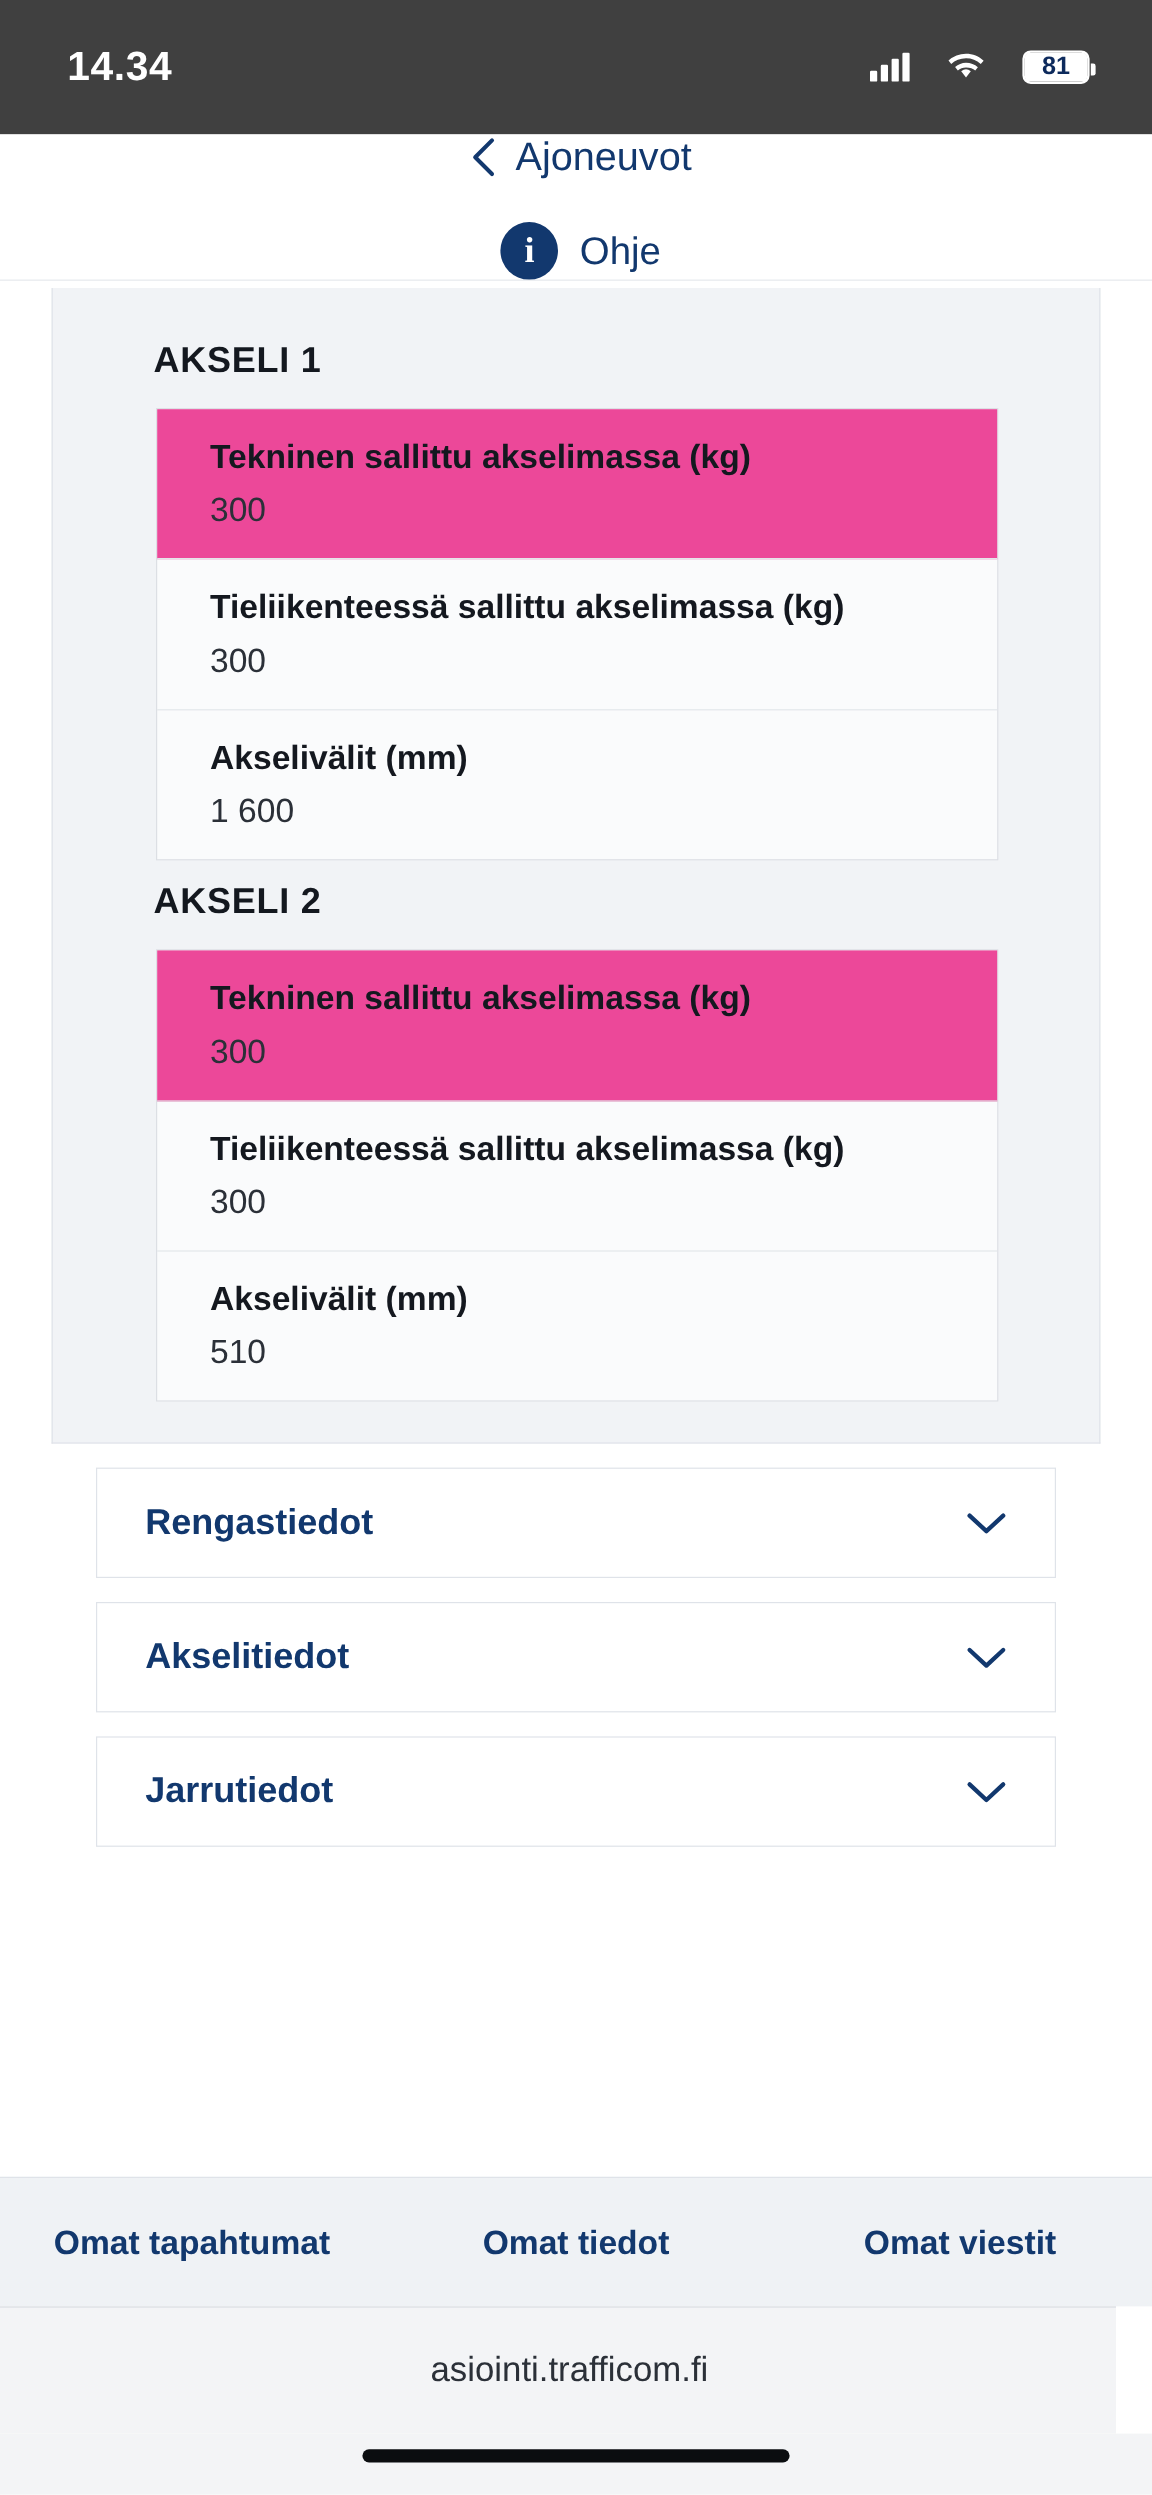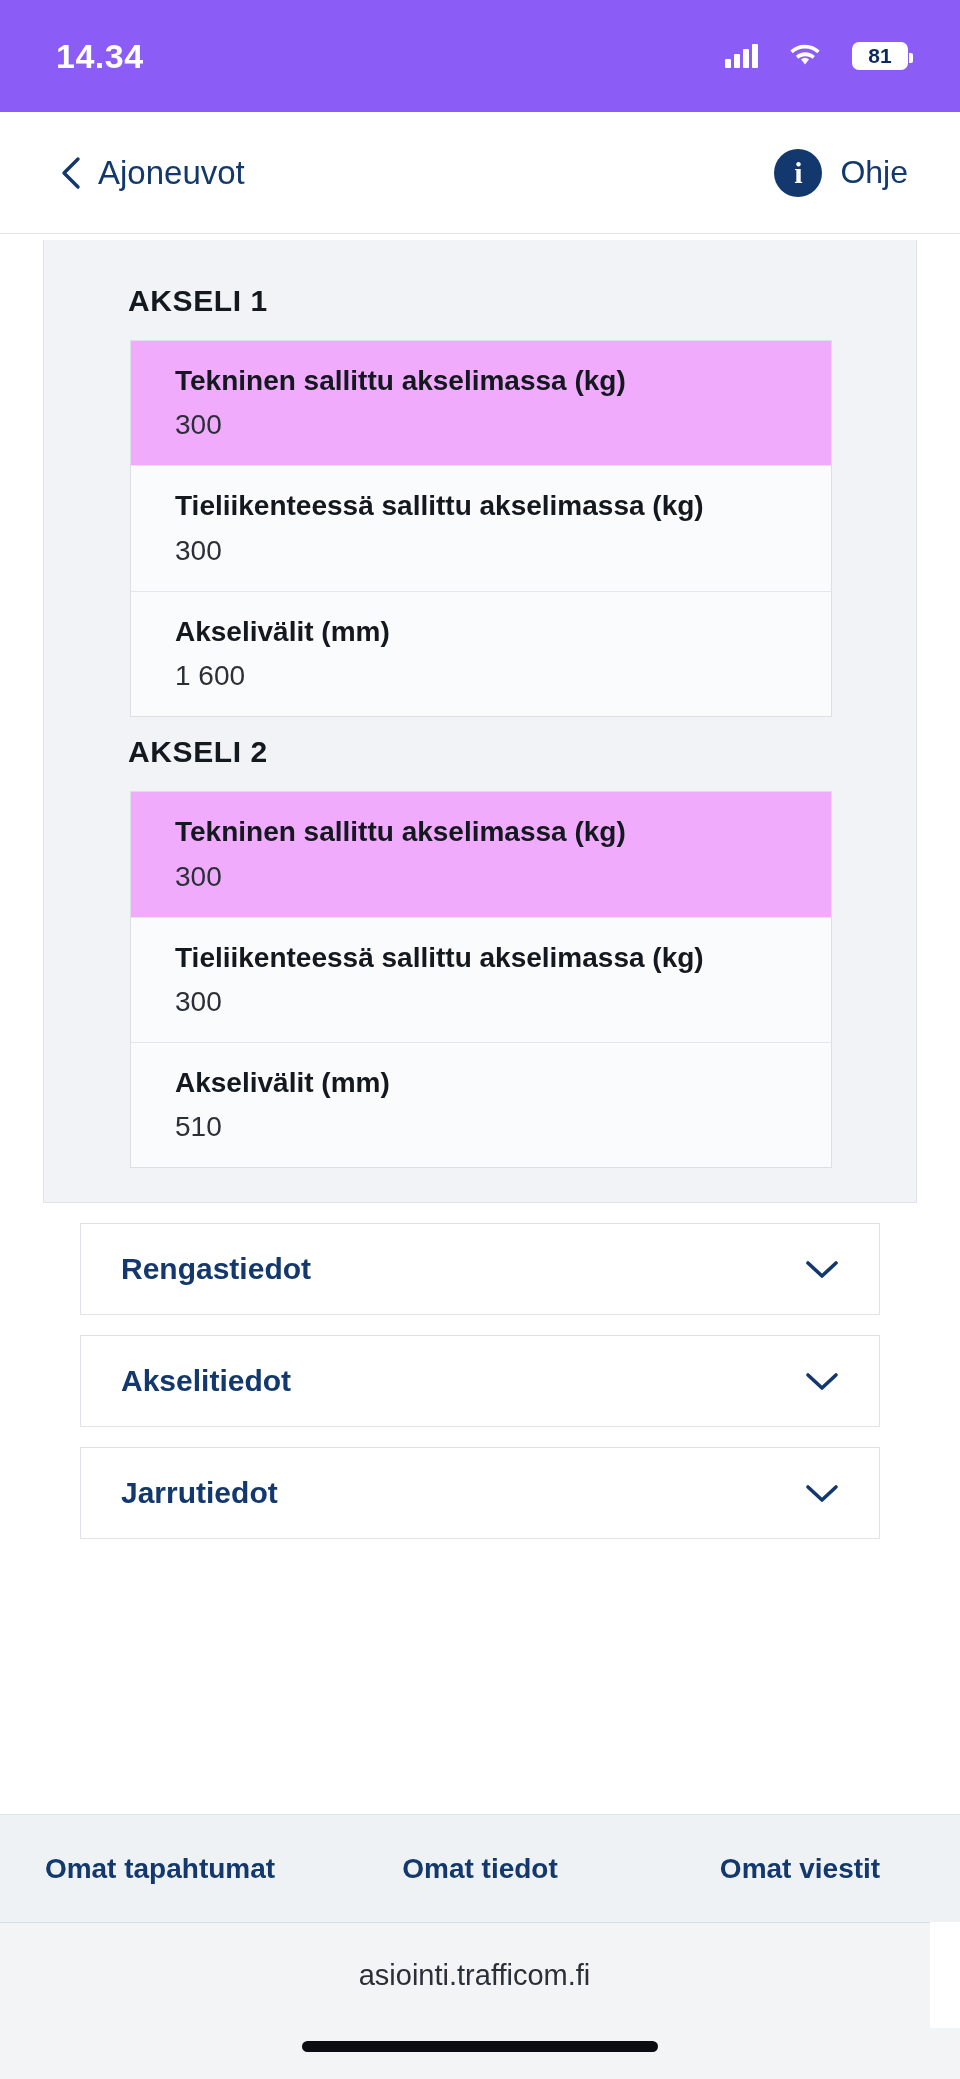--- a/index.html
+++ b/index.html
@@ -7,21 +7,21 @@
     width: 960px;
     height: 2079px;
     font-family: "Liberation Sans", sans-serif;
     background: #ffffff;
   }
   body { position: relative; overflow: hidden; }
 
   
   .status-bar {
     height: 112px;
-    background: #8b5cf6;
+    background: #404040;
     display: flex;
     align-items: center;
     justify-content: space-between;
     padding: 0 52px 0 56px;
     color: #ffffff;
   }
   .status-time {
     font-size: 34px;
     font-weight: 700;
     letter-spacing: 0.5px;
@@ -83,20 +83,21 @@
 
   
   .nav-header {
     height: 122px;
     background: #ffffff;
     display: flex;
     align-items: center;
     justify-content: space-between;
     padding: 0 52px 0 60px;
     border-bottom: 1px solid #e2e5ea;
+    flex-direction: column;
   }
   .nav-back {
     display: flex;
     align-items: center;
     gap: 16px;
     color: #12386e;
     cursor: pointer;
   }
   .chev-left {
     width: 22px;
@@ -162,21 +163,21 @@
   .field-card {
     background: #fafbfc;
     border: 1px solid #dcdfe4;
     margin: 0 40px 0 42px;
   }
   .field-row {
     padding: 22px 44px 24px 44px;
     border-bottom: 1px solid #e3e6ea;
   }
   .field-row:last-child { border-bottom: none; }
-  .field-row.alt { background: #f0abfc; }
+  .field-row.alt { background: #ec4899; }
   .field-label {
     font-size: 28px;
     font-weight: 700;
     color: #14181f;
     line-height: 1.3;
   }
   .field-value {
     font-size: 28px;
     font-weight: 400;
     color: #2b3038;

